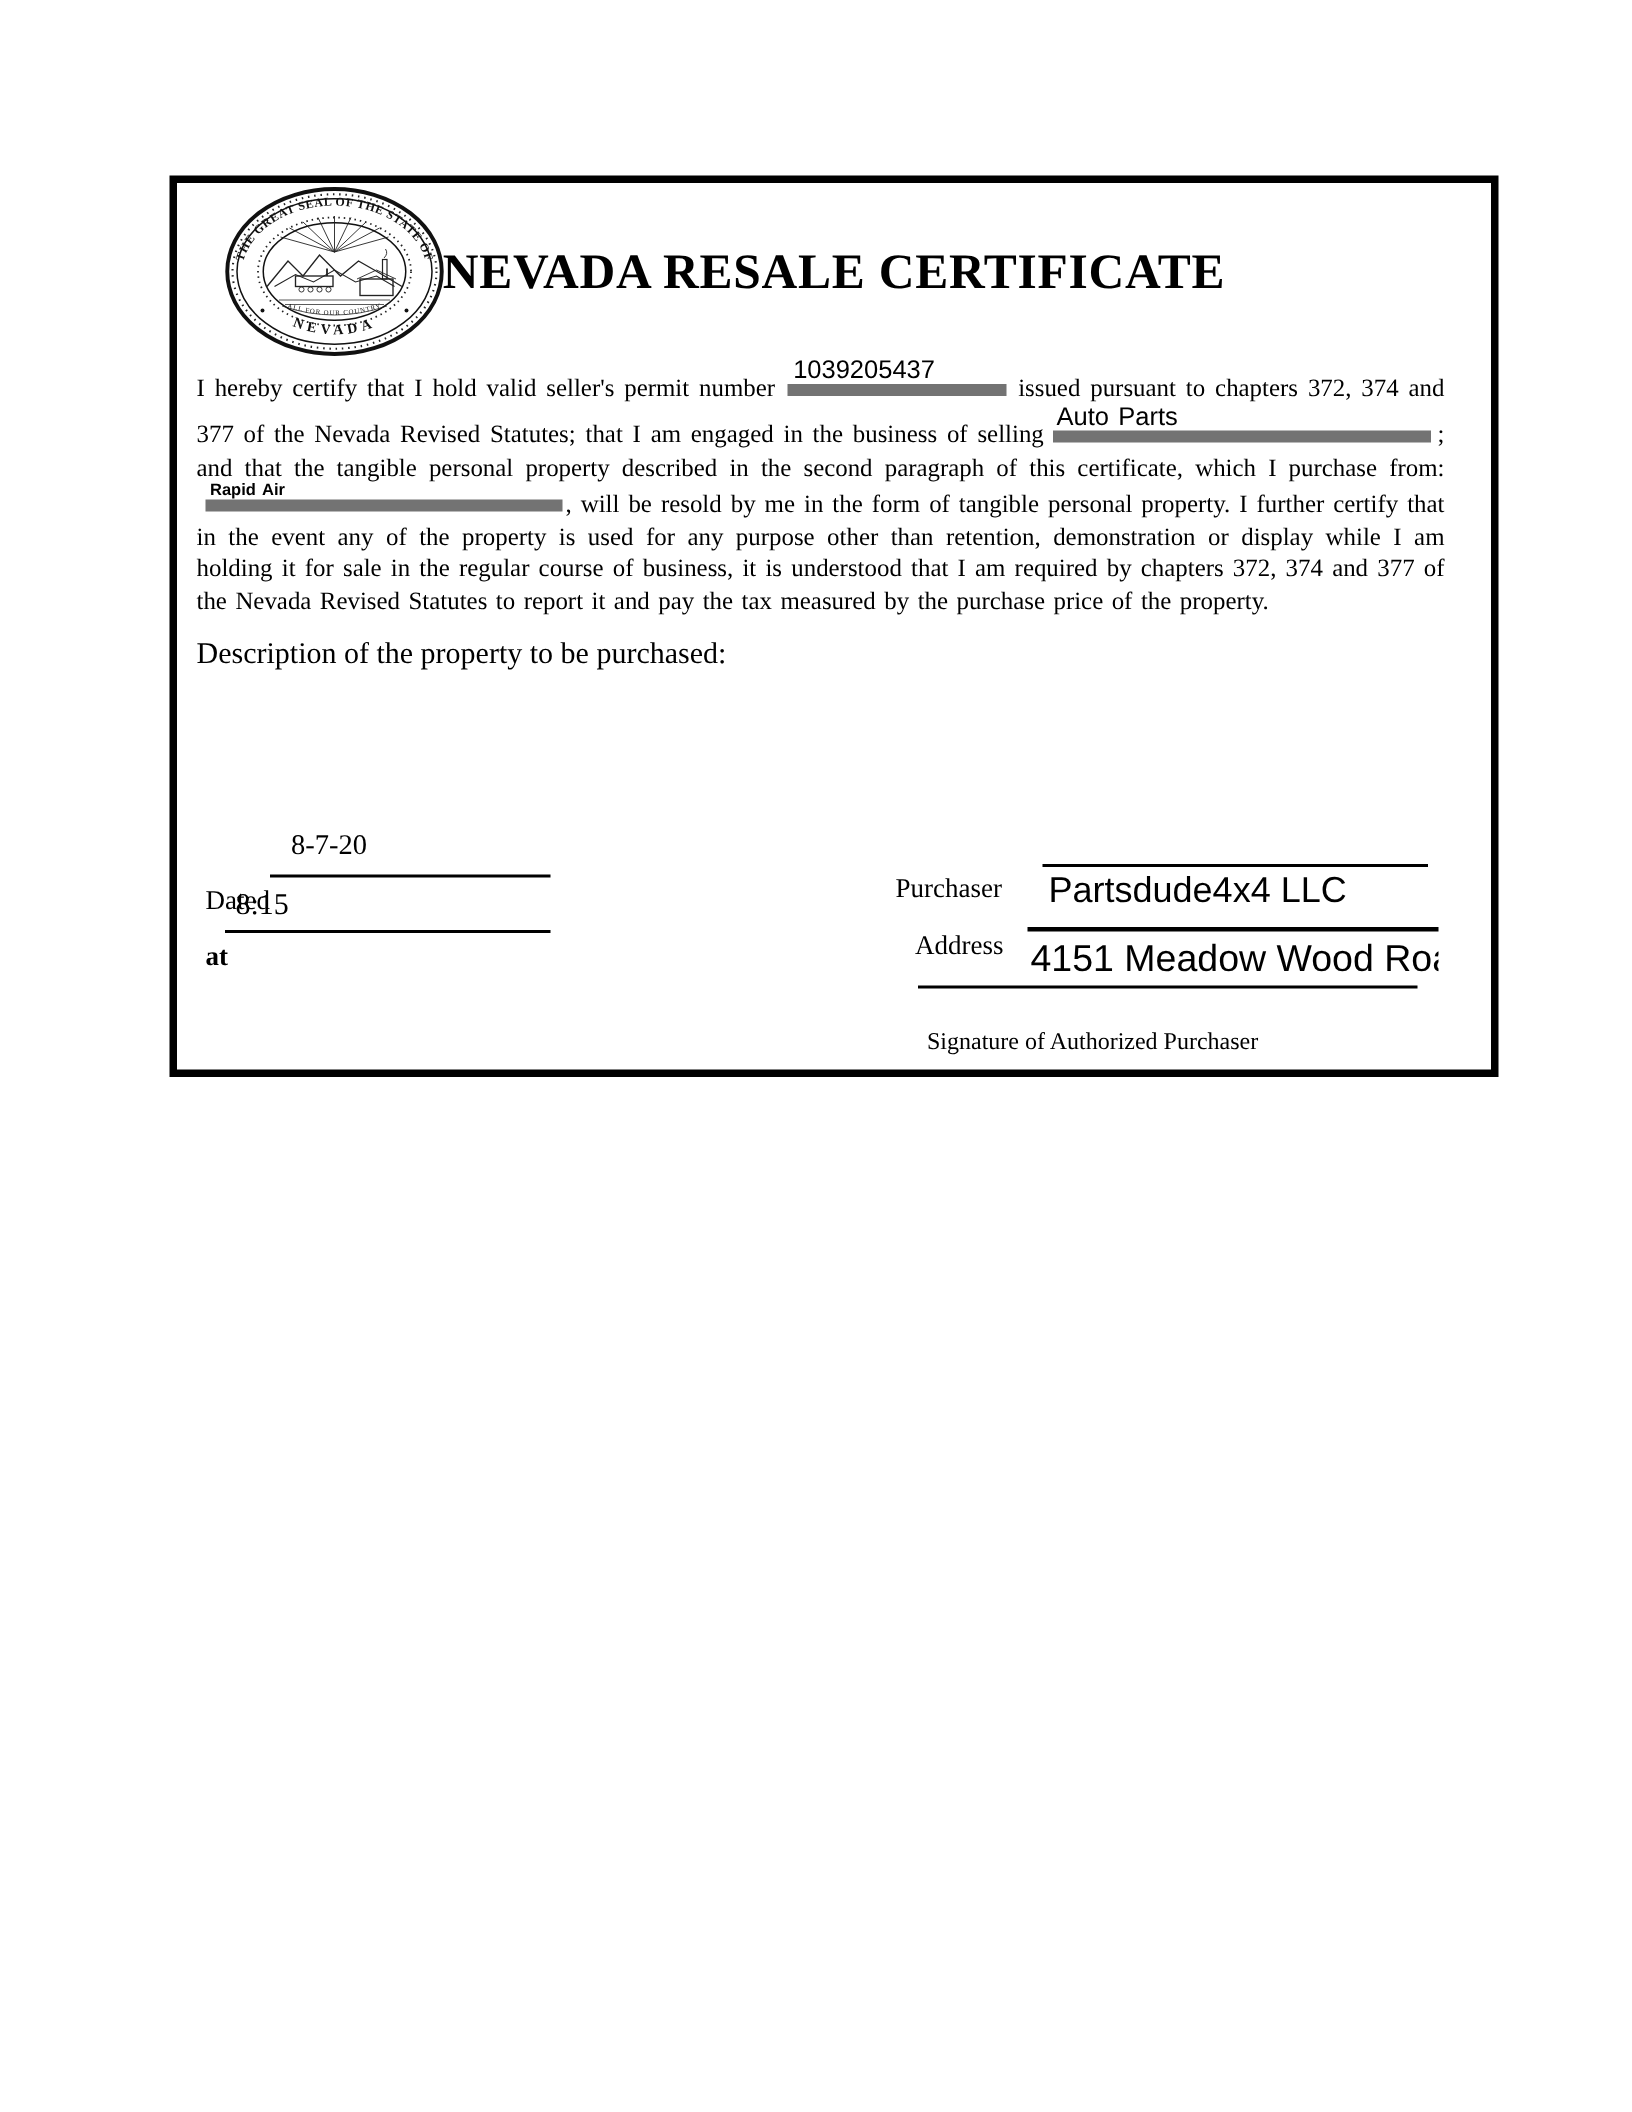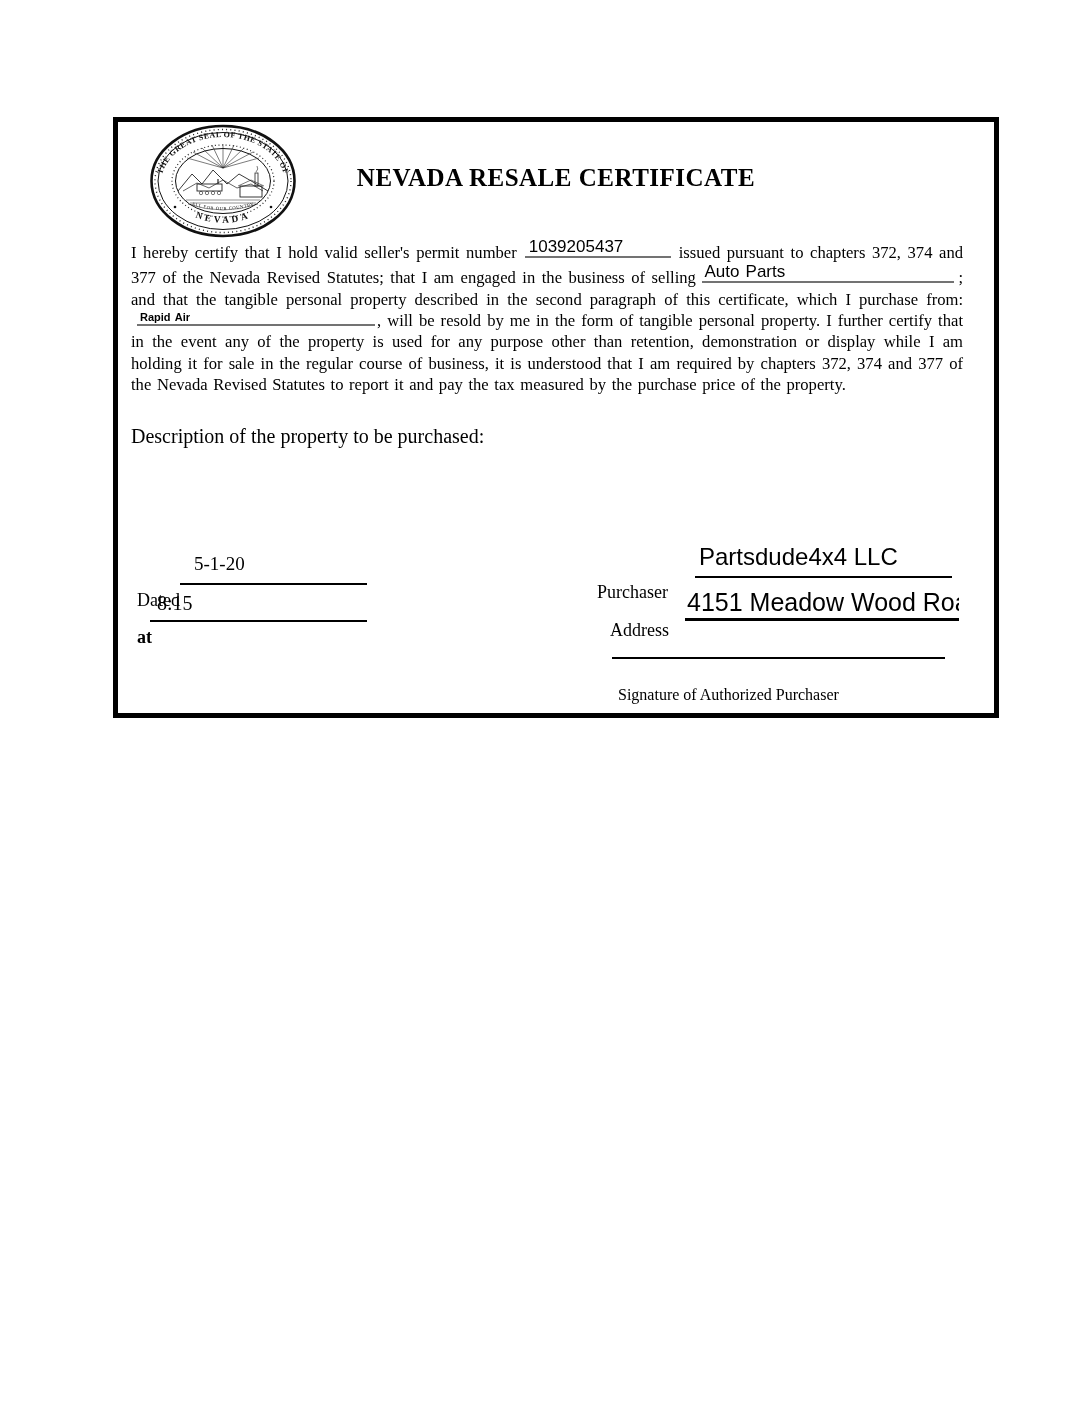--- a/index.html
+++ b/index.html
@@ -27,38 +27,38 @@
     top: 2px;
     width: 150px;
     height: 114px;
   }
   .cert-title {
     position: absolute;
     left: 0;
     right: 0;
     top: 42px;
     text-align: center;
-    font-size: 25px;
+    font-size: 33px;
     font-weight: bold;
     letter-spacing: 0.5px;
     font-family: "Liberation Serif", "DejaVu Serif", serif;
   }
   .declaration {
     position: absolute;
     left: 13px;
     top: 116px;
     width: 832px;
     font-size: 16.6px;
     line-height: 21.4px;
     text-align: justify;
     word-spacing: 1.5px;
   }
   .blank-field {
     display: inline-block;
-    border-bottom: 2px solid #737373;
+    border-bottom: 8px solid #737373;
     line-height: 1.05;
     vertical-align: baseline;
     white-space: nowrap;
     overflow: hidden;
   }
   .field-permit {
     width: 146px;
     margin: 0 8px 0 8px;
     padding-left: 4px;
     font-family: "Liberation Sans", "DejaVu Sans", sans-serif;
@@ -98,20 +98,21 @@
     margin-top: 28px;
   }
   .value-serif {
     position: absolute;
     font-size: 19px;
   }
   .value-sans {
     position: absolute;
     font-family: "Liberation Sans", "DejaVu Sans", sans-serif;
     white-space: nowrap;
+    margin-top: 37px;
   }
   .uline {
     position: absolute;
     border-bottom: 2px solid #000;
     height: 0;
   }
   .uline-thick { border-bottom-width: 3px; }
   .sig-caption {
     position: absolute;
     left: 500px;
@@ -173,21 +174,21 @@
       </text>
     </svg>
 
     <div class="cert-title">NEVADA RESALE CERTIFICATE</div>
 
     <p class="declaration"><span>I hereby certify that I hold valid seller's permit number</span><span class="blank-field field-permit"><span>1039205437</span></span><span>issued pursuant to chapters 372, 374 and 377 of the Nevada Revised Statutes; that I am engaged in the business of selling</span> <span class="blank-field field-business"><span>Auto Parts</span></span><span>; and that the tangible personal property described in the second paragraph of this certificate, which I purchase from:</span><span class="blank-field field-seller"><span>Rapid Air</span></span><span>, will be resold by me in the form of tangible personal property. I further certify that in the event any of the property is used for any purpose other than retention, demonstration or display while I am holding it for sale in the regular course of business, it is understood that I am required by chapters 372, 374 and 377 of the Nevada Revised Statutes to report it and pay the tax measured by the purchase price of the property.</span></p>
 
     <div class="desc-heading">Description of the property to be purchased:</div>
 
     <div class="label-serif" style="left:19px; top:440px;">Dated</div>
-    <div class="value-serif" style="left:76px; top:431px;">5-1-20</div>
+    <div class="value-serif" style="left:76px; top:431px;">8-7-20</div>
     <div class="uline" style="left:62px; top:461px; width:187px;"></div>
 
     <div class="label-serif" style="left:19px; top:477px;font-weight:bold;">at</div>
     <div class="value-serif" style="left:39px; top:470px; font-size:20px;">8:15</div>
     <div class="uline" style="left:32px; top:498px; width:217px;"></div>
 
     <div class="label-serif" style="left:479px; top:432px;">Purchaser</div>
     <div class="value-sans" style="left:581px; top:421px; font-size:24px;">Partsdude4x4 LLC</div>
     <div class="uline" style="left:577px; top:454px; width:257px;"></div>
 

